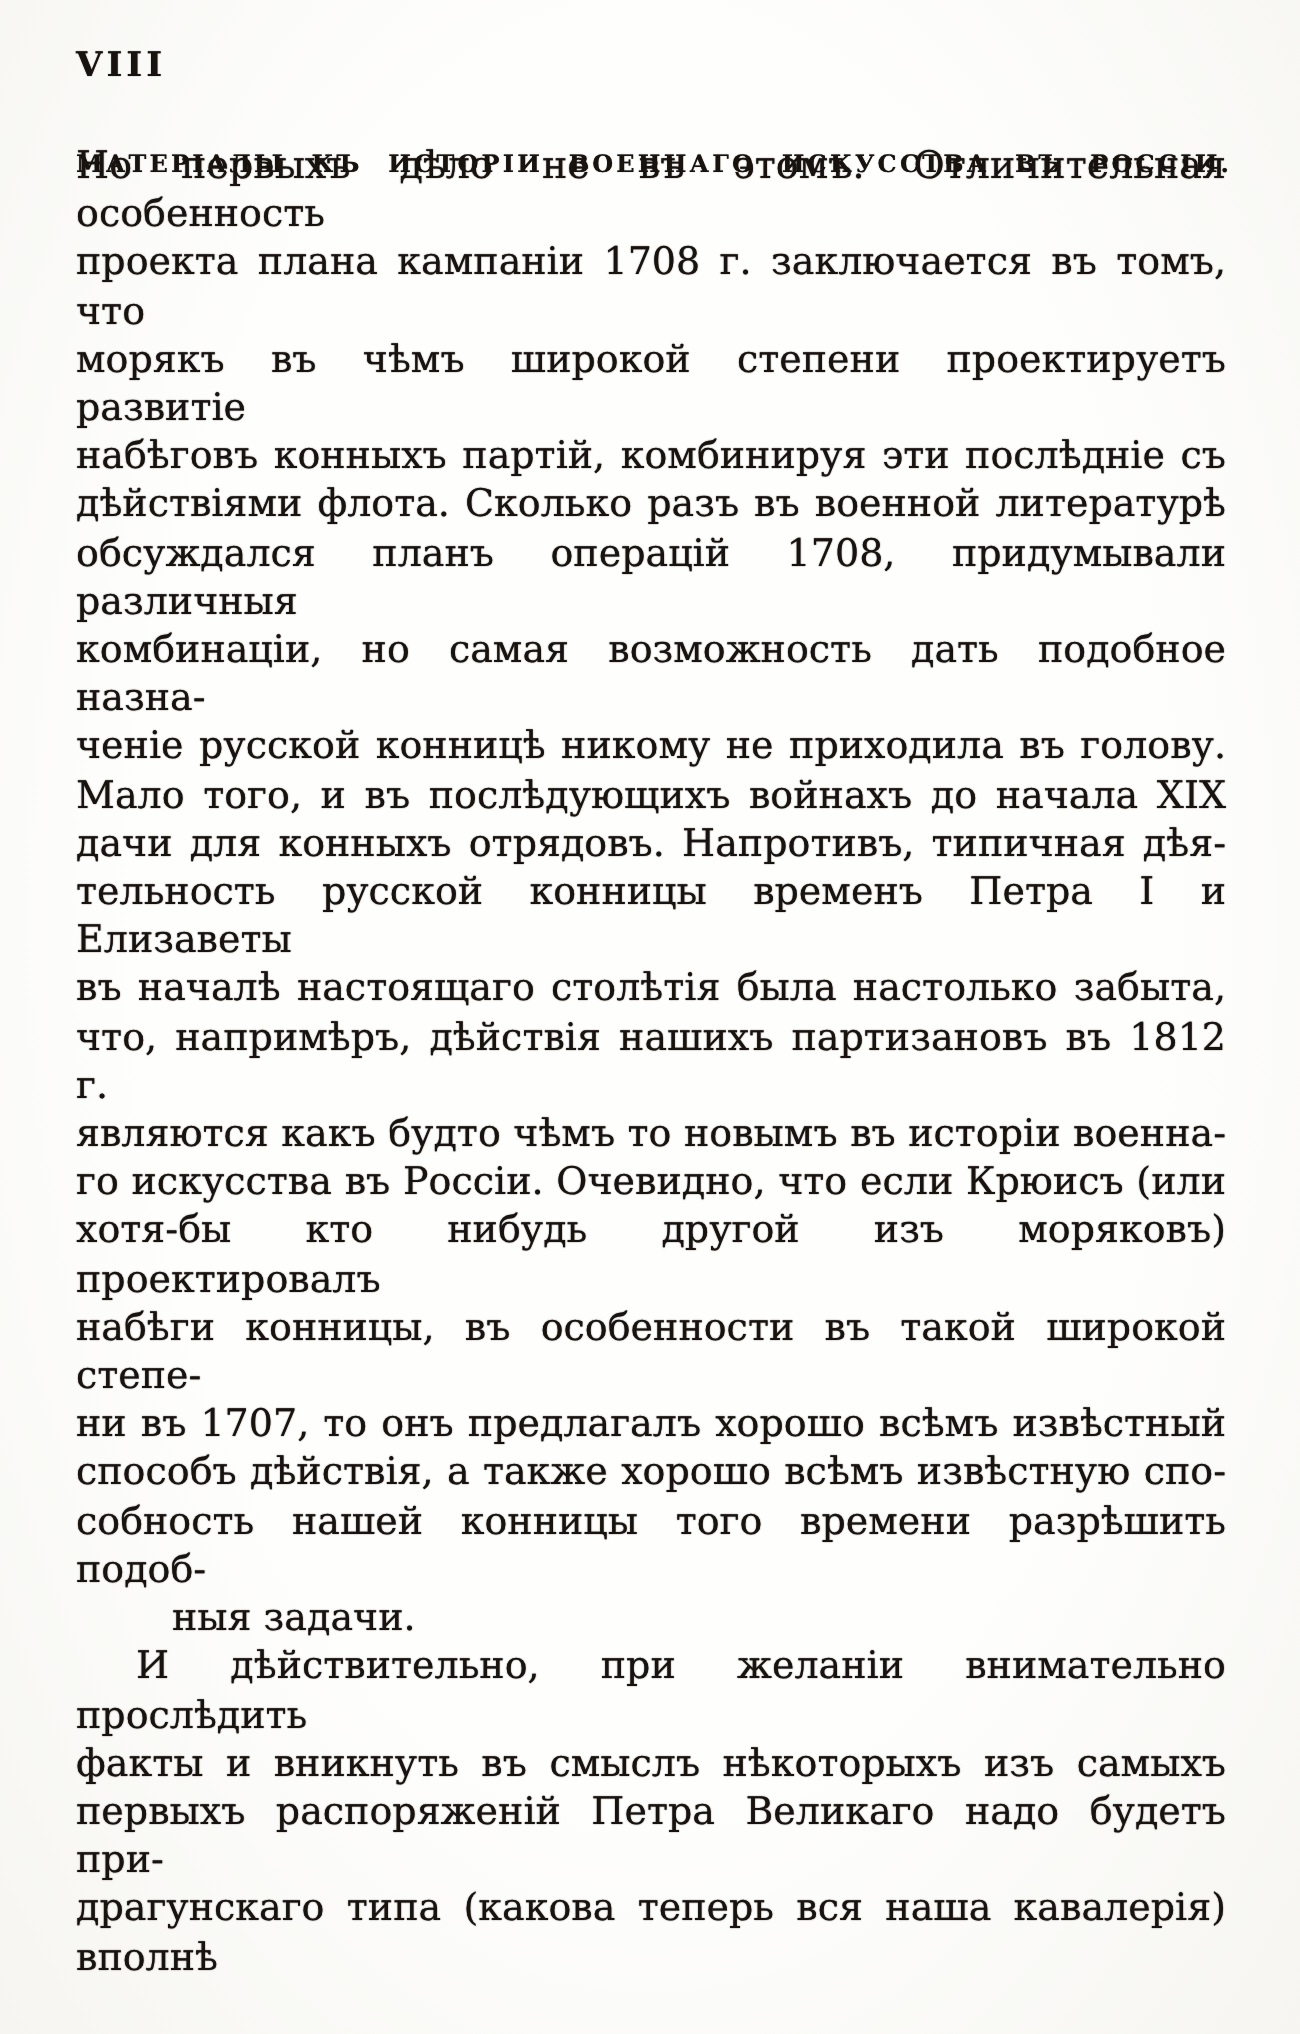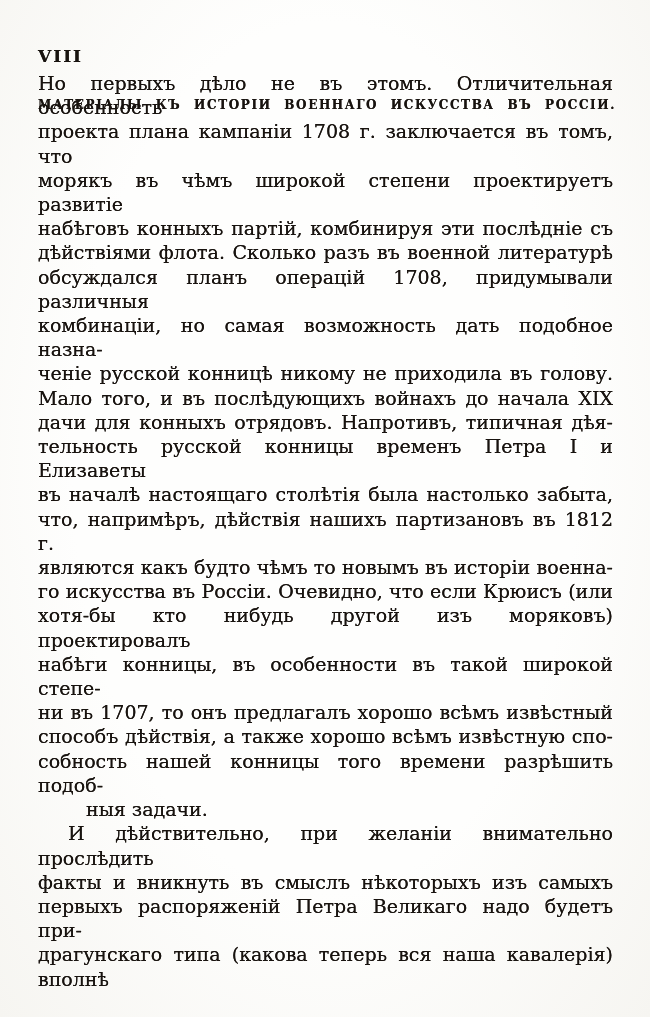--- a/index.html
+++ b/index.html
@@ -7,21 +7,21 @@
     position: relative;
     width: 650px;
     height: 1017px;
     background: radial-gradient(ellipse at 50% 45%, #fefefd 55%, #f6f5f1 100%);
     font-family: "DejaVu Serif", serif;
     color: #18130f;
     overflow: hidden;
   }
   .header {
     position: absolute;
-    top: 46px;
+    top: 23px;
     left: 38px;
     right: 37px;
     height: 22px;
   }
   .page-number {
     position: absolute;
     left: 0;
     top: 0;
     font-size: 17px;
     letter-spacing: 2px;

